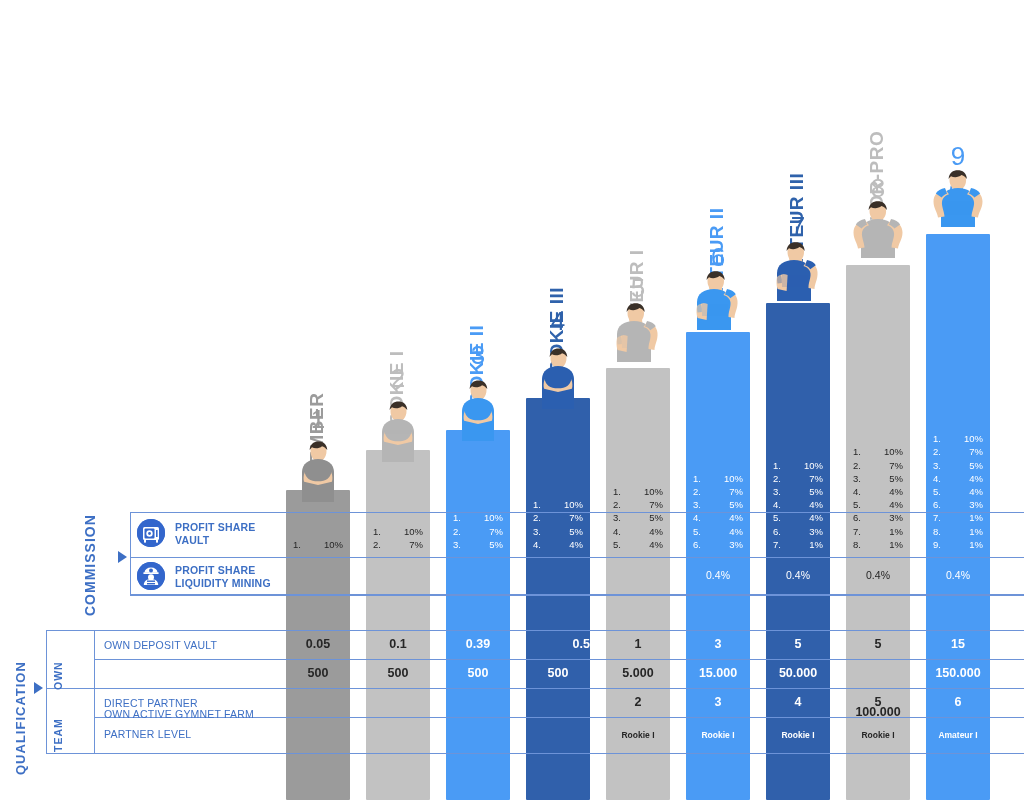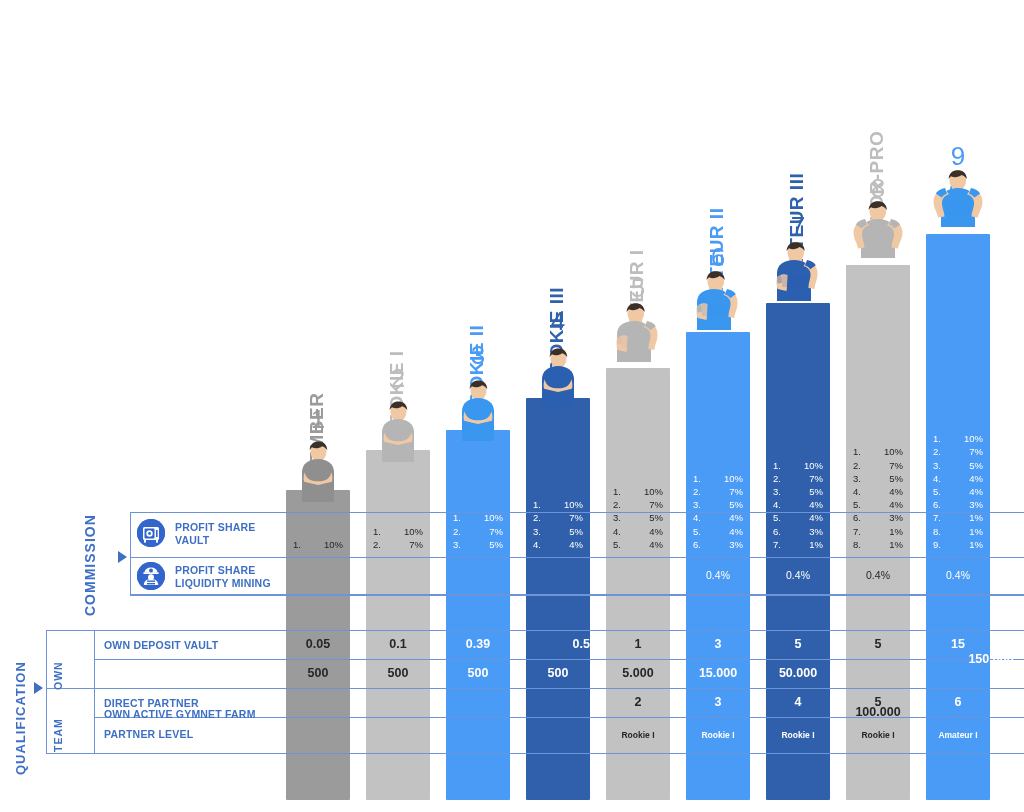--- a/index.html
+++ b/index.html
@@ -52,21 +52,21 @@
   .ico svg{position:absolute;left:0;top:0;}
 
   .rowlabel{position:absolute;color:#3d6fc4;font-weight:bold;font-size:10.5px;
             line-height:12.5px;letter-spacing:.2px;}
 
   
   .qcell{position:absolute;width:64px;text-align:center;font-weight:bold;}
   .qv{font-size:12.5px;}
   .qp{font-size:8.5px;}
 
-  .tlabel{position:absolute;color:#3d6fc4;font-weight:bold;font-size:10.5px;letter-spacing:.2px;}
+  .tlabel{position:absolute;color:#3d6fc4;font-weight:normal;font-size:10.5px;letter-spacing:.2px;}
 </style>
 </head>
 <body>
 
 <div id="stage">
 
   <div id="cols">
       <div class="bar g1" style="left: 286px; top: 490px; height: 310px;"></div>
       <div class="coltitle t-g1" style="left: 327px; top: 460px; height: auto; line-height: 20px; font-size: 19px; display: block; align-items: flex-end; transform: rotate(-90deg); transform-origin: left bottom; width: auto;">MEMBER</div>
       <div class="ranknum n-g1" style="left: 286px; top: 404px;">1</div>
@@ -485,17 +485,17 @@
       <div class="qcell qp light-txt" style="left: 686px; top: 730px;">Rookie I</div>
       <div class="qcell qv light-txt" style="left: 766px; top: 637px;">5</div>
       <div class="qcell qv light-txt" style="left: 766px; top: 666px;">50.000</div>
       <div class="qcell qv light-txt" style="left: 766px; top: 695px;">4</div>
       <div class="qcell qp light-txt" style="left: 766px; top: 730px;">Rookie I</div>
       <div class="qcell qv dark-txt" style="left: 846px; top: 637px;">5</div>
       <div class="qcell qv dark-txt" style="left: 846px; top: 705px;">100.000</div>
       <div class="qcell qv dark-txt" style="left: 846px; top: 695px;">5</div>
       <div class="qcell qp dark-txt" style="left: 846px; top: 730px;">Rookie I</div>
       <div class="qcell qv light-txt" style="left: 926px; top: 637px;">15</div>
-      <div class="qcell qv light-txt" style="left: 926px; top: 652px; margin-left: 33px;">150.000</div>
+      <div class="qcell qv light-txt" style="left: 926px; top: 666px;">150.000</div>
       <div class="qcell qv light-txt" style="left: 926px; top: 695px;">6</div>
       <div class="qcell qp light-txt" style="left: 926px; top: 730px;">Amateur I</div>
     </div>
 </div>
 
 </body></html>

